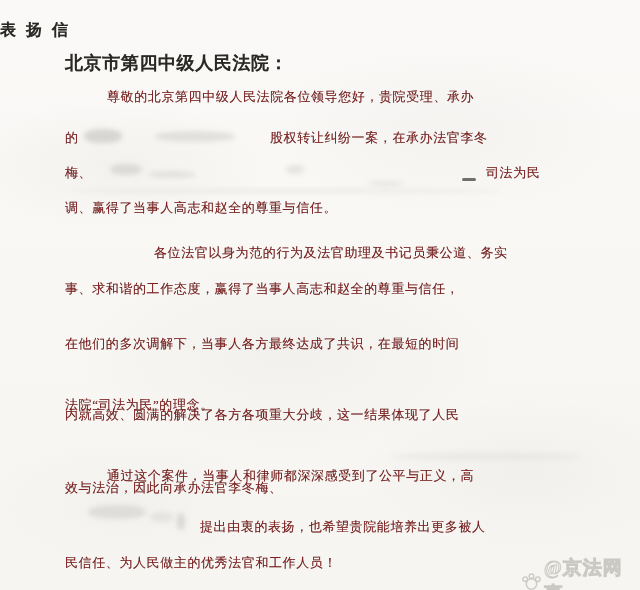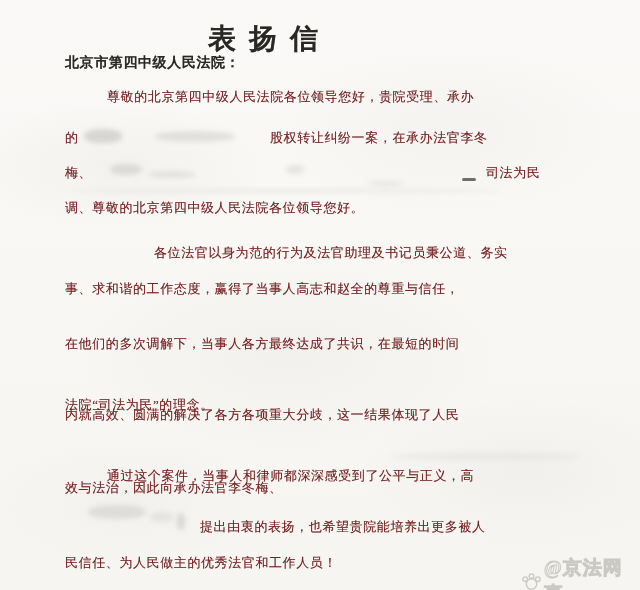--- a/index.html
+++ b/index.html
@@ -14,31 +14,31 @@
     background:
       radial-gradient(220px 90px at 18% 28%, rgba(120,120,115,0.05), rgba(0,0,0,0) 70%),
       radial-gradient(260px 120px at 70% 22%, rgba(120,120,115,0.04), rgba(0,0,0,0) 70%),
       radial-gradient(300px 140px at 45% 60%, rgba(120,120,115,0.05), rgba(0,0,0,0) 70%),
       radial-gradient(240px 110px at 82% 80%, rgba(120,120,115,0.05), rgba(0,0,0,0) 70%),
       radial-gradient(200px 90px at 20% 85%, rgba(120,120,115,0.04), rgba(0,0,0,0) 70%),
       linear-gradient(180deg,#faf9f7 0%,#f8f7f4 55%,#f6f5f2 100%);
   }
   .title{
     position:absolute;top:20px;left:0;width:529px;
-    text-align:center;font-size:28px;font-weight:bold;
+    font-size:16px;font-weight:bold;
     letter-spacing:3px;color:#2a2825;
     text-shadow:0 0 0.6px rgba(40,38,35,0.5);
   }
   .line{
     position:absolute;white-space:nowrap;
     font-size:13px;letter-spacing:0.6px;line-height:24px;
     color:#7f1d1d;
     text-shadow:0 0 0.6px rgba(52,50,48,0.45);
   }
-  .line.bold{font-weight:bold;font-size:14px;color:#2a2825;}
+  .line.bold{font-weight:bold;font-size:18px;color:#2a2825;}
   .smudge{
     position:absolute;border-radius:45%;
     background:#b9b7b2;filter:blur(2.5px);
   }
   .smudge.dark{background:#5a5853;filter:blur(0.6px);border-radius:2px;}
   .watermark{
     position:absolute;display:flex;align-items:center;gap:2px;
   }
   .watermark-text{
     font-size:19px;font-weight:bold;letter-spacing:1px;
@@ -54,21 +54,21 @@
 
 <div class="title">表 扬 信</div>
 
 <div id="page">
     <div class="line bold" style="left: 65px; top: 51px;">北京市第四中级人民法院：</div>
     <div class="line" style="left: 107px; top: 85px;">尊敬的北京第四中级人民法院各位领导您好，贵院受理、承办</div>
     <div class="line" style="left: 65px; top: 126px;">的</div>
     <div class="line" style="left: 270px; top: 126px;">股权转让纠纷一案，在承办法官李冬</div>
     <div class="line" style="left: 65px; top: 161px;">梅、</div>
     <div class="line" style="left: 486px; top: 161px;">司法为民</div>
-    <div class="line" style="left: 65px; top: 196px;">调、尊敬的北京第四中级人民法院各位领导您好。</div>
+    <div class="line" style="left: 65px; top: 196px;">调、赢得了当事人高志和赵全的尊重与信任。</div>
     <div class="line" style="left: 107px; top: 241px; margin-left: 47px;">各位法官以身为范的行为及法官助理及书记员秉公道、务实</div>
     <div class="line" style="left: 65px; top: 277px;">事、求和谐的工作态度，赢得了当事人高志和赵全的尊重与信任，</div>
     <div class="line" style="left: 65px; top: 332px;">在他们的多次调解下，当事人各方最终达成了共识，在最短的时间</div>
     <div class="line" style="left: 65px; top: 371px; margin-top: 32px;">内就高效、圆满的解决了各方各项重大分歧，这一结果体现了人民</div>
     <div class="line" style="left: 65px; top: 393px;">法院“司法为民”的理念。</div>
     <div class="line" style="left: 107px; top: 433px; margin-top: 31px;">通过这个案件，当事人和律师都深深感受到了公平与正义，高</div>
     <div class="line" style="left: 65px; top: 476px;">效与法治，因此向承办法官李冬梅、</div>
     <div class="line" style="left: 190px; top: 515px; margin-left: 10px;">提出由衷的表扬，也希望贵院能培养出更多被人</div>
     <div class="line" style="left: 65px; top: 551px;">民信任、为人民做主的优秀法官和工作人员！</div>
     <div class="smudge" style="left: 84px; top: 129px; width: 38px; height: 14px; opacity: 0.5;"></div>

